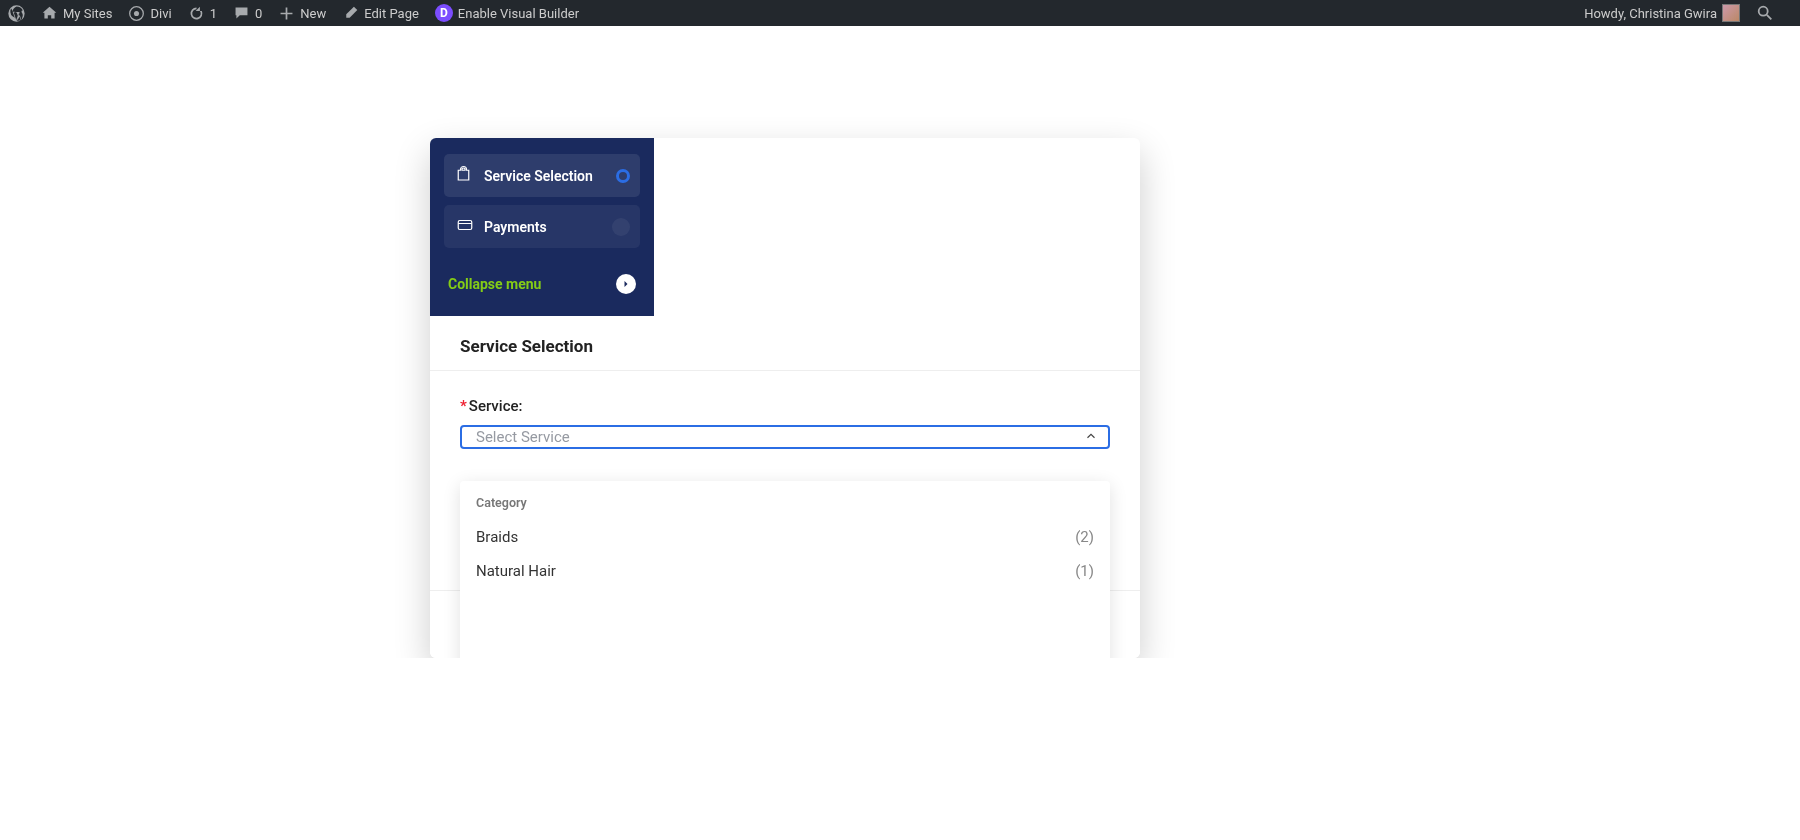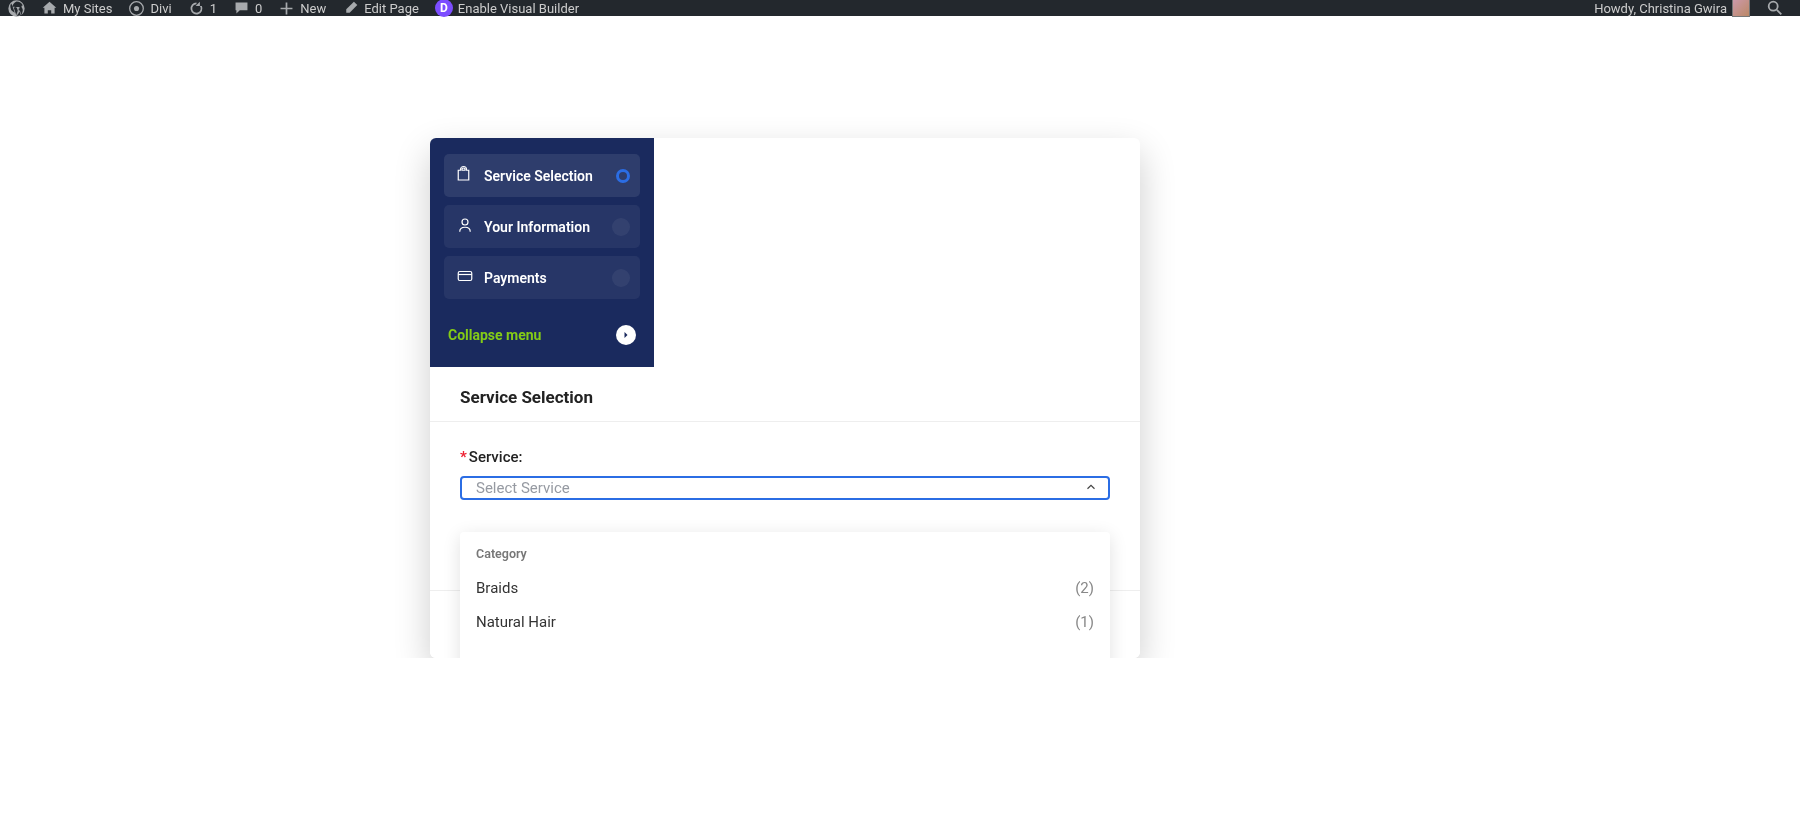--- a/index.html
+++ b/index.html
@@ -1,21 +1,21 @@
 <!DOCTYPE html>
 <html><head>
 <meta charset="utf-8">
 <style>
   * { box-sizing: border-box; margin: 0; padding: 0; }
   body { font-family: -apple-system, BlinkMacSystemFont, "Segoe UI", Roboto, Arial, sans-serif; background: #fff; }
 
   
-  .wpbar { position: fixed; top:0; left:0; right:0; height:16px; background:#23282d; color:#ccc; display:flex; align-items:center; font-size:13px; z-index:100; }
+  .wpbar { position: fixed; top:0; left:0; right:0; height:26px; background:#23282d; color:#ccc; display:flex; align-items:center; font-size:13px; z-index:100; }
   .wpbar .left { display:flex; align-items:center; height:100%; }
-  .wpbar .right { margin-left:auto; display:flex; align-items:center; height:100%; padding-right:8px;}
+  .wpbar .right { margin-left:auto; display:flex; align-items:center; height:100%; padding-right:18px;}
   .wpbar .item { display:flex; align-items:center; gap:5px; padding:0 8px; height:100%; color:#ccc; cursor:pointer; }
   .wpbar svg { fill:#a7aaad; width:17px; height:17px; }
   .divi-badge { width:18px; height:18px; border-radius:50%; background:#7c4dff; color:#fff; display:flex; align-items:center; justify-content:center; font-weight:700; font-size:12px;}
   .avatar { width:18px; height:18px; background:linear-gradient(135deg,#c9a,#b86); border:1px solid #777;}
   .wpbar .search-icon svg{width:18px;height:18px;}
 
   
   .page { padding-top:28px; }
   .page-title { font-size:34px; font-weight:600; color:#333; margin:28px 0 0 285px; }
 
@@ -126,28 +126,20 @@
     <div class="side">
       <div class="step active">
         <span class="ico"><svg viewBox="0 0 24 24">
               <path d="M6 7V6a4 4 0 0 1 8 0v1h3v13H3V7h3zm2 0h4V6a2 2 0 0 0-4 0v1z" fill="none" stroke="#fff" stroke-width="1.6"></path>
             </svg></span>
         <span>Service Selection</span>
         <span class="dot"></span>
       </div>
       <div class="step">
         <span class="ico"><svg viewBox="0 0 24 24">
-              <circle cx="12" cy="8" r="4" fill="none" stroke="#fff" stroke-width="1.6"></circle>
-              <path d="M5 21c0-4 3-6 7-6s7 2 7 6" fill="none" stroke="#fff" stroke-width="1.6"></path>
-            </svg></span>
-        <span>Your Information</span>
-        <span class="dot"></span>
-      </div>
-      <div class="step">
-        <span class="ico"><svg viewBox="0 0 24 24">
               <rect x="3" y="6" width="18" height="12" rx="2" fill="none" stroke="#fff" stroke-width="1.6"></rect>
               <path d="M3 10h18" stroke="#fff" stroke-width="1.6"></path>
             </svg></span>
         <span>Payments</span>
         <span class="dot"></span>
       </div>
 
       <div class="collapse">
         <span>Collapse menu</span>
         <span class="circ">

